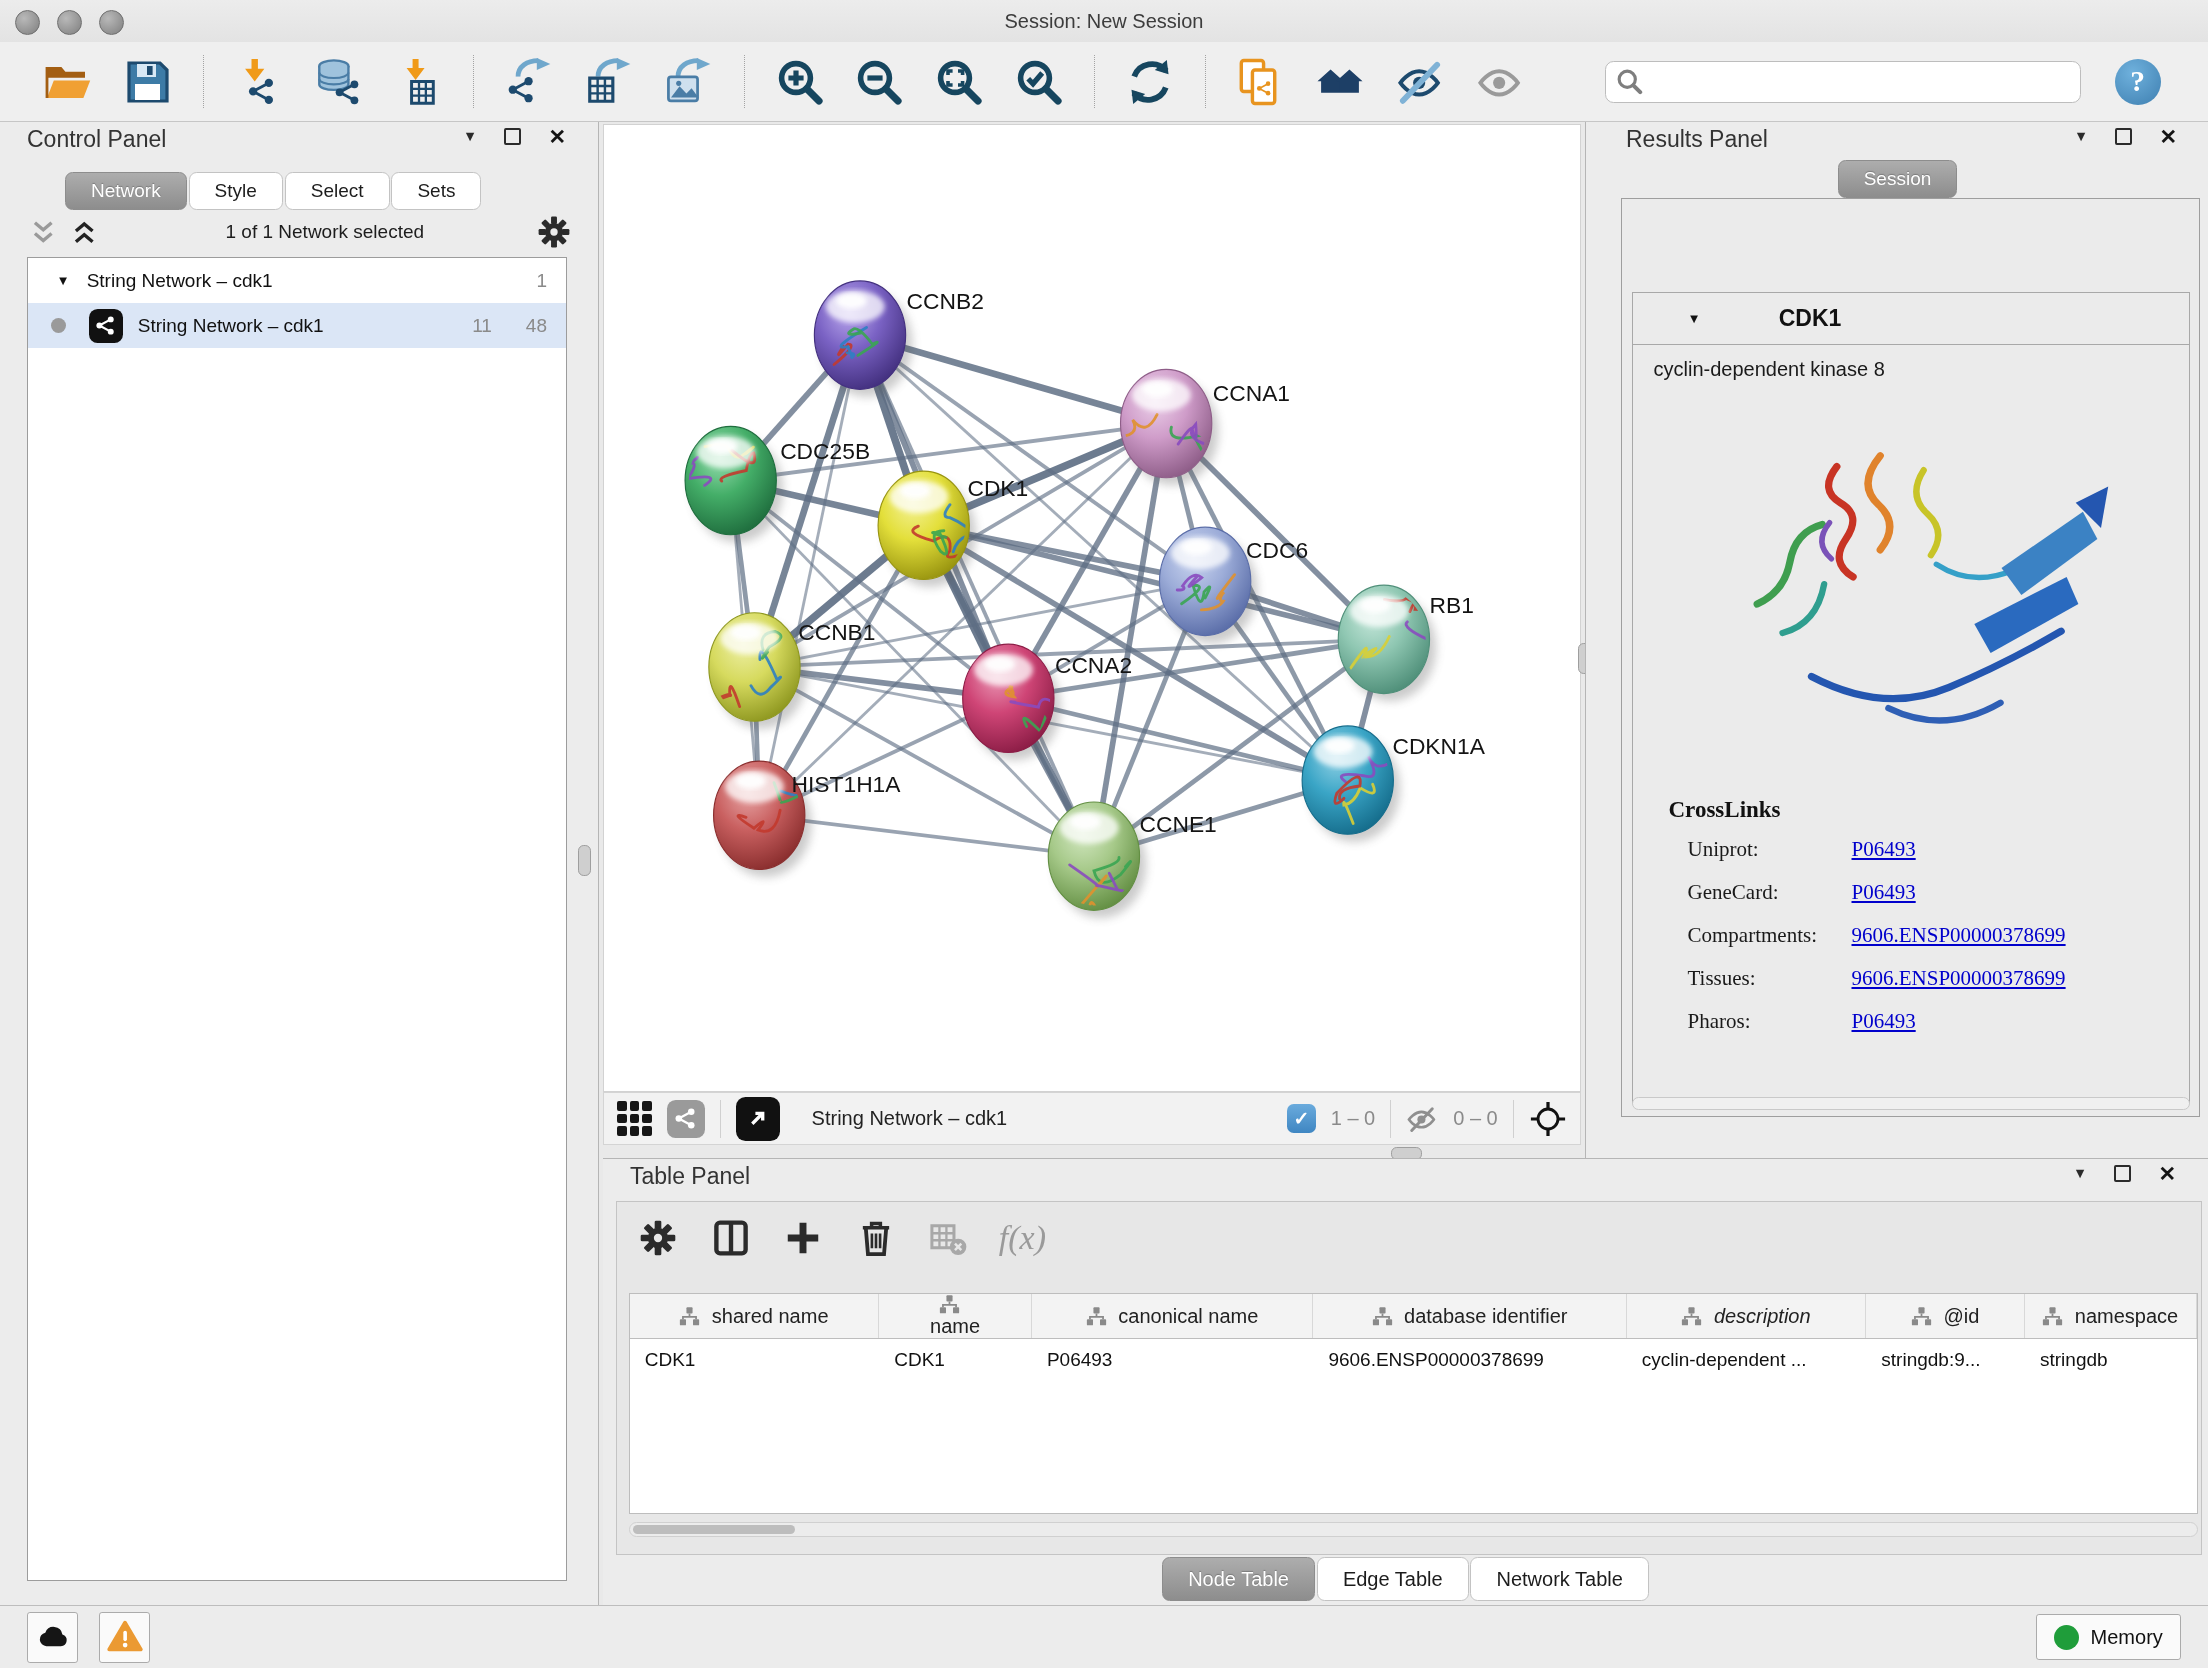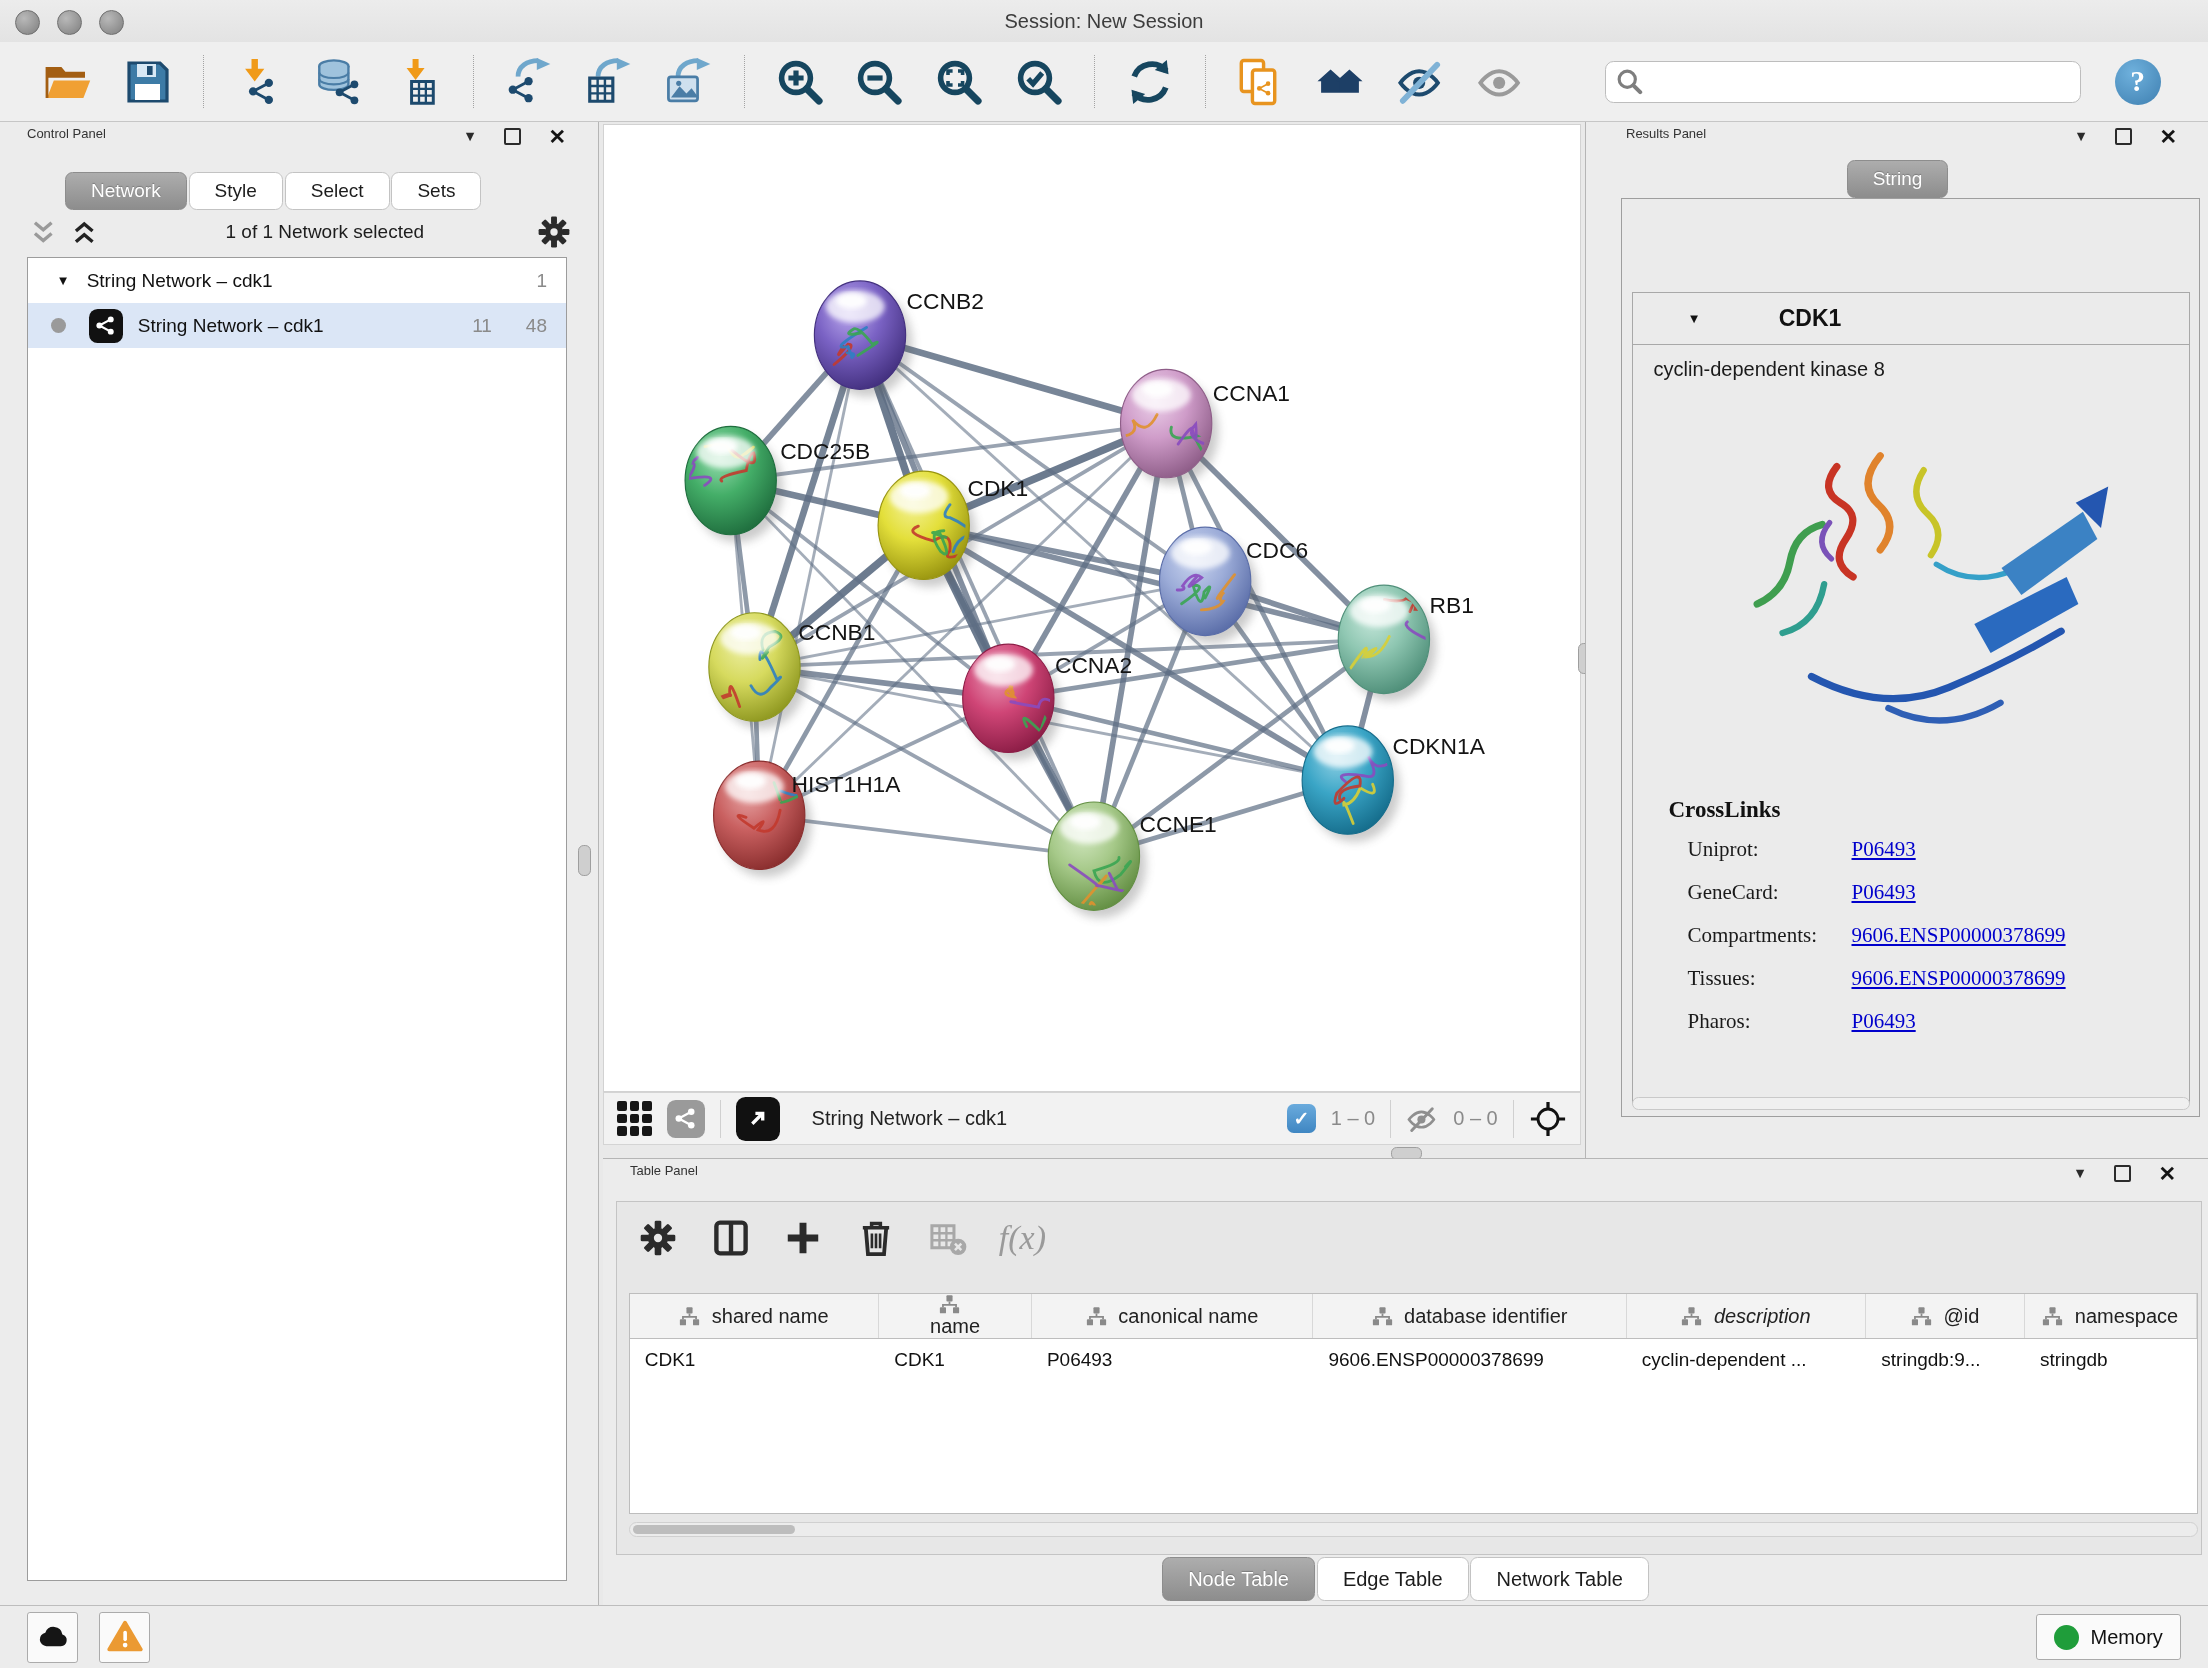--- a/index.html
+++ b/index.html
@@ -30,21 +30,21 @@
   
   .tab{height:36px;padding:0 25px;display:flex;align-items:center;justify-content:center;
      background:#fff;border:1px solid #c3c3c3;font-size:19px;color:#1c1c1c;
      border-radius:7.6px;cursor:default;white-space:nowrap;}
   .tab.sel{background:linear-gradient(#adadad,#8d8d8d);color:#fff;border-color:#8d8d8d;
      text-shadow:0 -1px 1px rgba(0,0,0,.25);}
   .tab + .tab{margin-left:1.9px;}
   
   .cpanel{position:absolute;left:0;top:122px;width:599px;height:1484px;background:#ececec;
      border-right:1px solid #b5b5b5;box-sizing:border-box;}
-  .p-title{position:absolute;left:27px;top:3.8px;font-size:13px;color:#333;text-align:center;}
+  .p-title{position:absolute;left:27px;top:3.8px;font-size:23px;color:#333;text-align:center;}
   .p-ctrls{position:absolute;right:32px;top:5.7px;display:flex;gap:27px;align-items:center;}
   .p-min{font-size:14.3px;color:#2b2b2b;}
   .p-float{width:13.3px;height:13.3px;border:2.4px solid #2b2b2b;border-radius:1.9px;}
   .p-close{font-size:21px;font-weight:bold;color:#141414;line-height:13.3px;}
   .cp-tabs{position:absolute;left:65px;top:50px;display:flex;}
   .cp-status{position:absolute;left:0;top:91px;width:100%;height:38px;display:flex;align-items:center;padding:0 28.5px;box-sizing:border-box;}
   .chev{width:28.5px;height:28.5px;margin-right:13.3px;}
   .cp-status-text{flex:1;text-align:center;font-size:19px;color:#1d1d1d;}
   .gearbox{width:32px;height:32px;}
   .cp-tree{position:absolute;left:27px;top:135px;width:540px;height:1324px;background:#fff;
@@ -729,21 +729,21 @@
 <div class="pill" style="left:1391px;top:1147px;width:28.5px;height:11.4px;"></div>
 
 <div class="rpanel">
   <div class="p-title" style="left:40px">Results Panel</div>
   <div class="p-ctrls">
     <span class="p-min">▼</span>
     <span class="p-float"></span>
     <span class="p-close">✕</span>
   </div>
   <div class="rp-tabrow">
-    <div class="tab sel">String</div>
+    <div class="tab sel">Session</div>
   </div>
   <div class="rp-card">
     <div class="gene-card">
       <div class="gene-head">
         <span class="tri">▼</span>
         <span class="gene-title">CDK1</span>
       </div>
       <div class="gene-desc">cyclin-dependent kinase 8</div>
       <svg class="protein" width="418" height="380" viewBox="0 0 460 420">
         <g fill="none" stroke-linecap="round">

